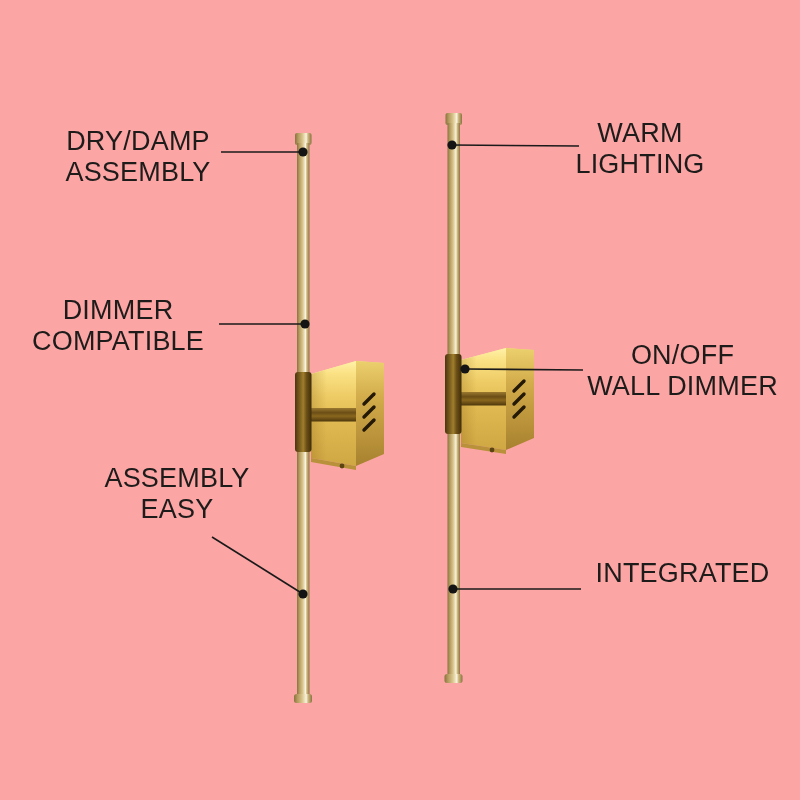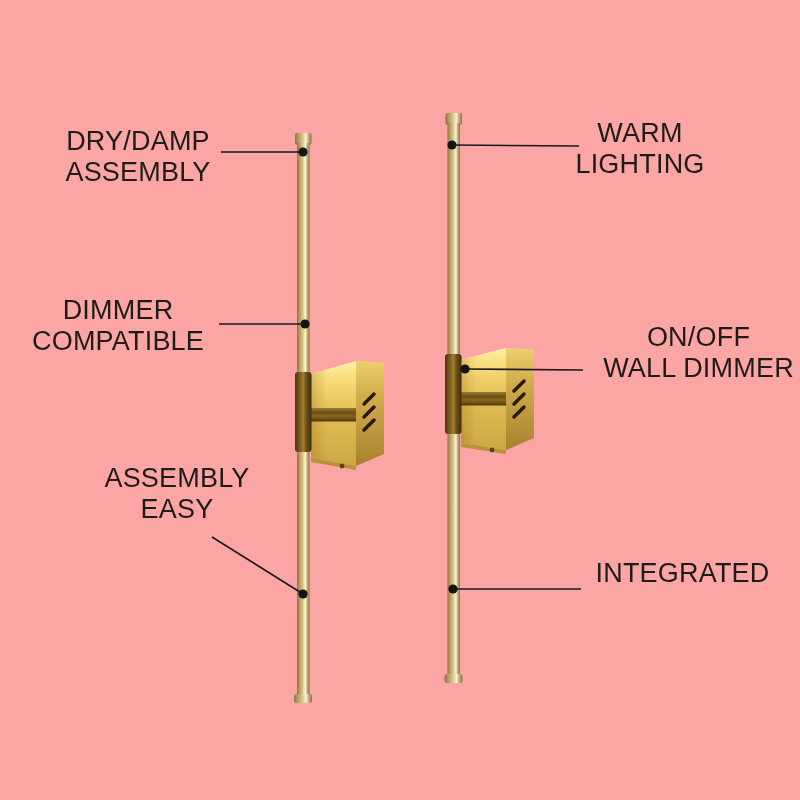--- a/index.html
+++ b/index.html
@@ -148,21 +148,21 @@
   <div class="callout" style="left:82px; top:463px; width:190px;">
     <span class="callout-line">ASSEMBLY</span>
     <span class="callout-line">EASY</span>
   </div>
 
   <div class="callout" style="left:545px; top:118px; width:190px;text-align:center;">
     <span class="callout-line">WARM</span>
     <span class="callout-line">LIGHTING</span>
   </div>
 
-  <div class="callout" style="left:585px; top:322px; width:195px;margin-left:16px;">
+  <div class="callout" style="left:585px; top:340px; width:195px;">
     <span class="callout-line">ON/OFF</span>
     <span class="callout-line">WALL DIMMER</span>
   </div>
 
   <div class="callout" style="left:585px; top:558px; width:195px;text-align:center;">
     <span class="callout-line">INTEGRATED</span>
   </div>
 
 </div>
 

